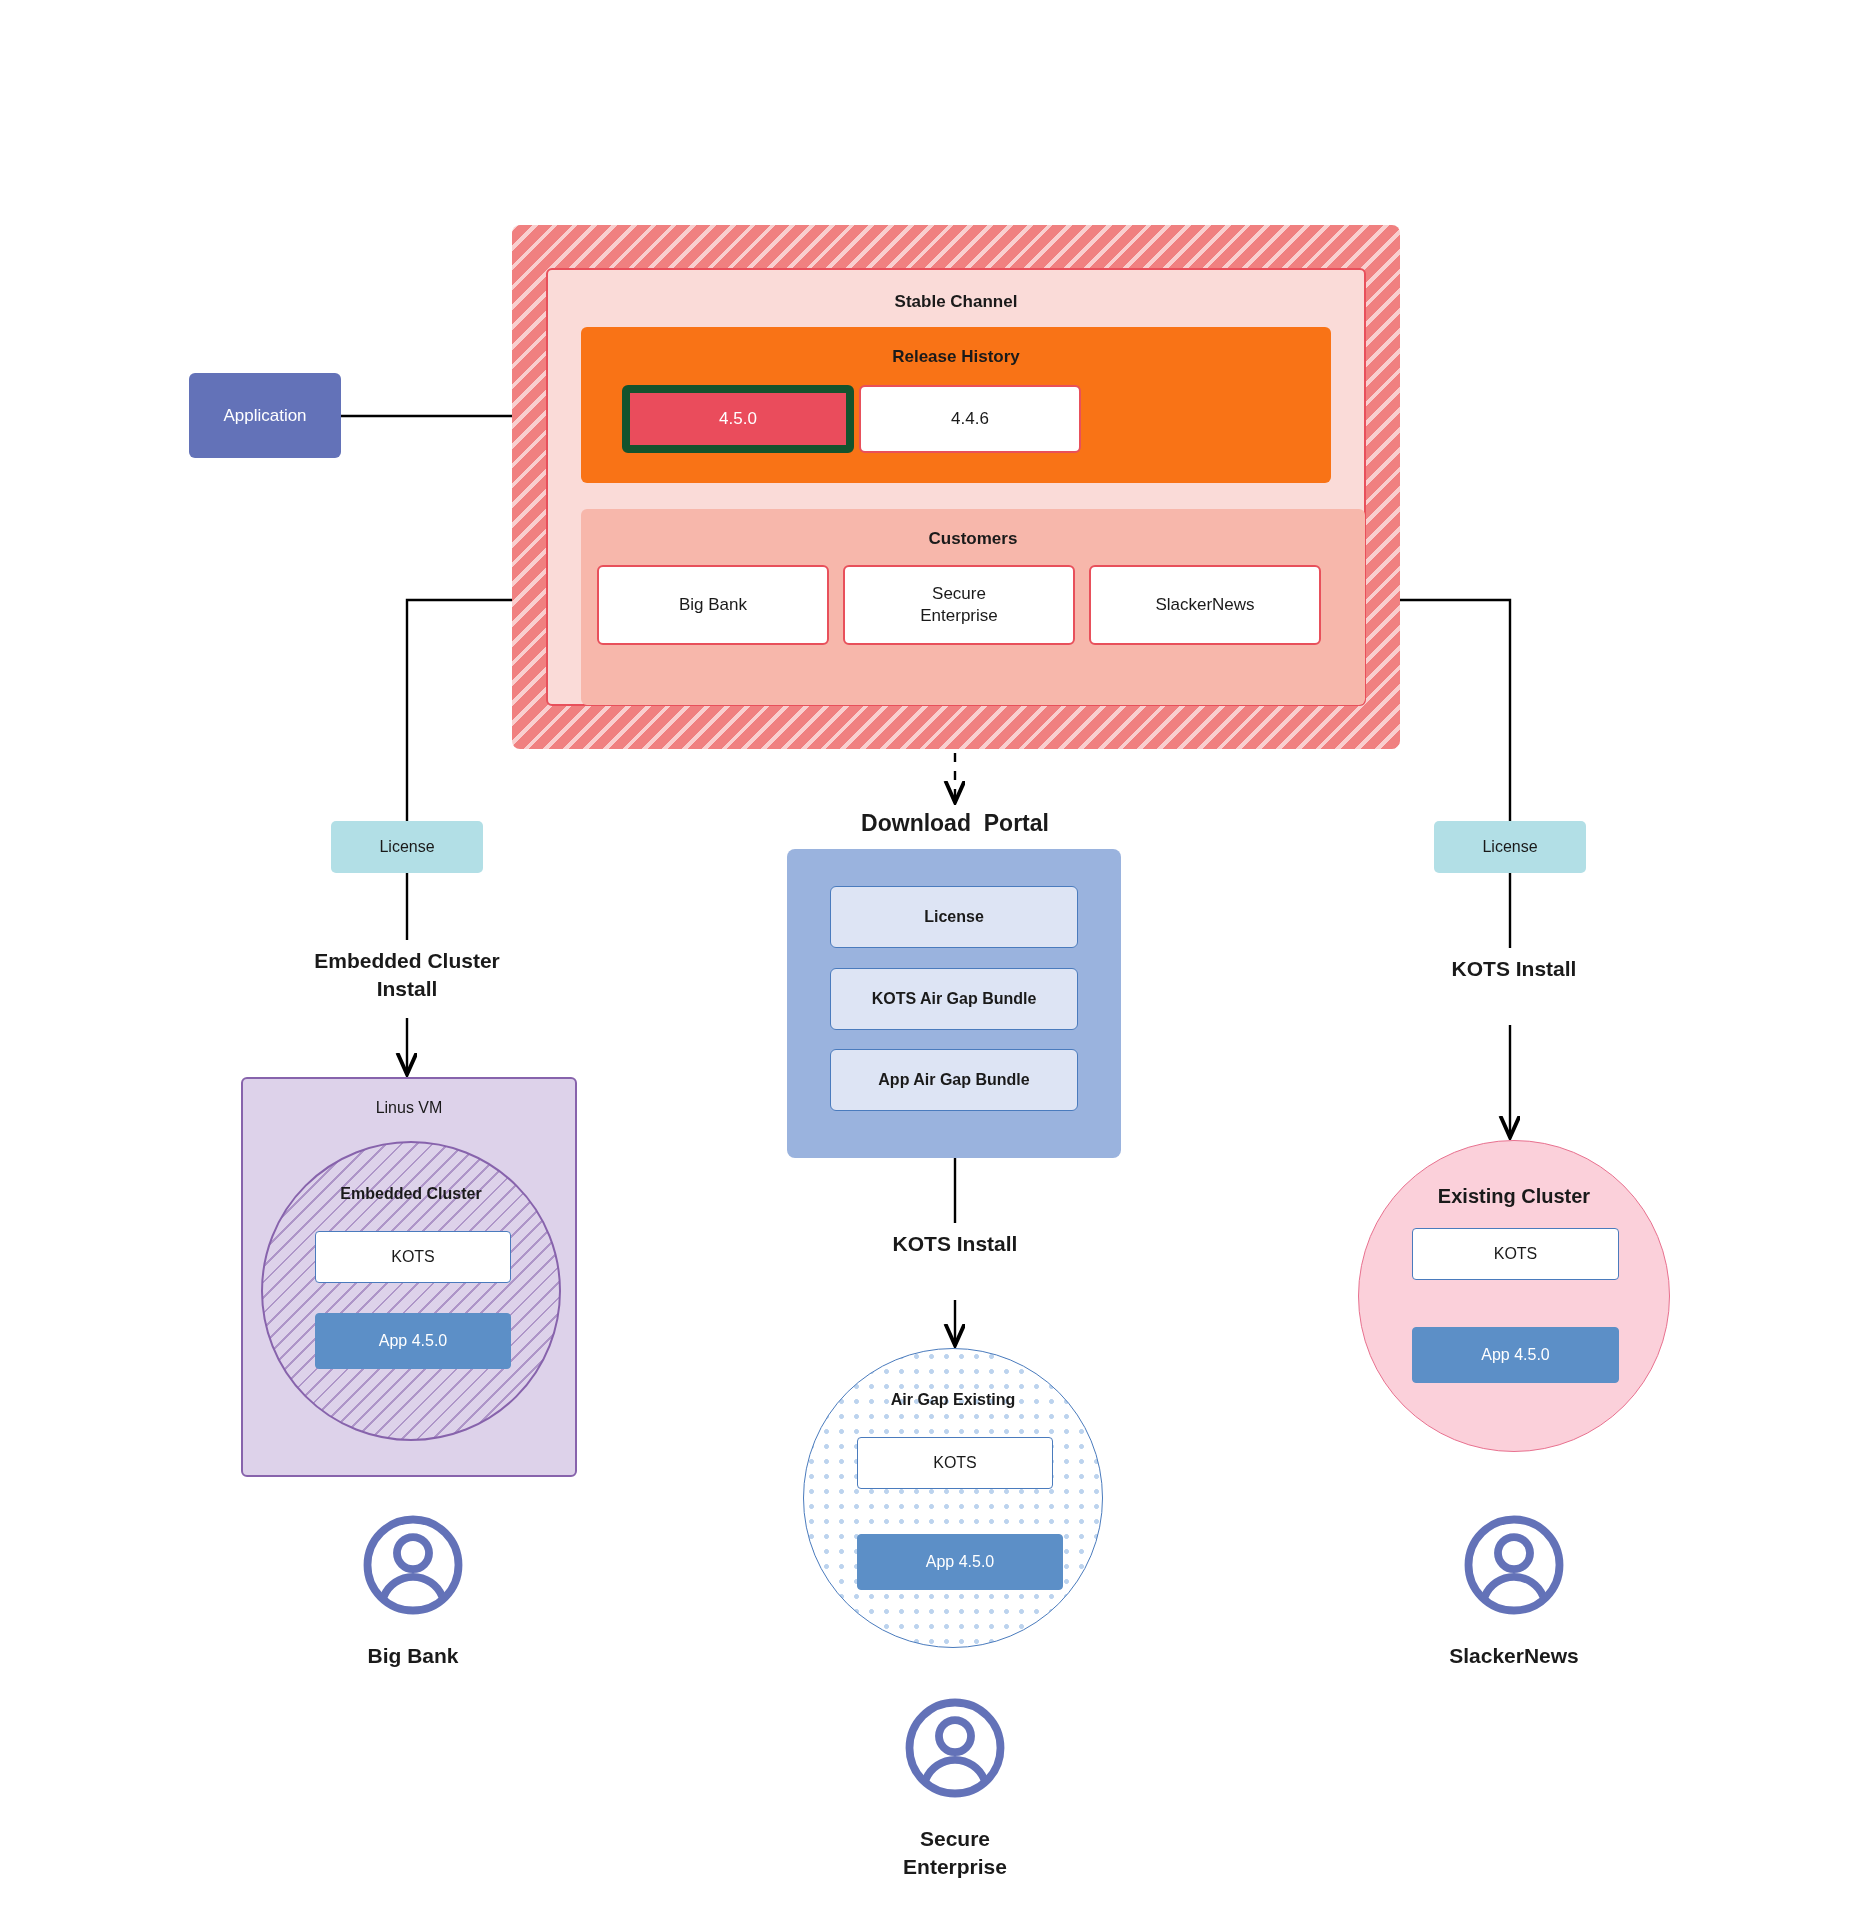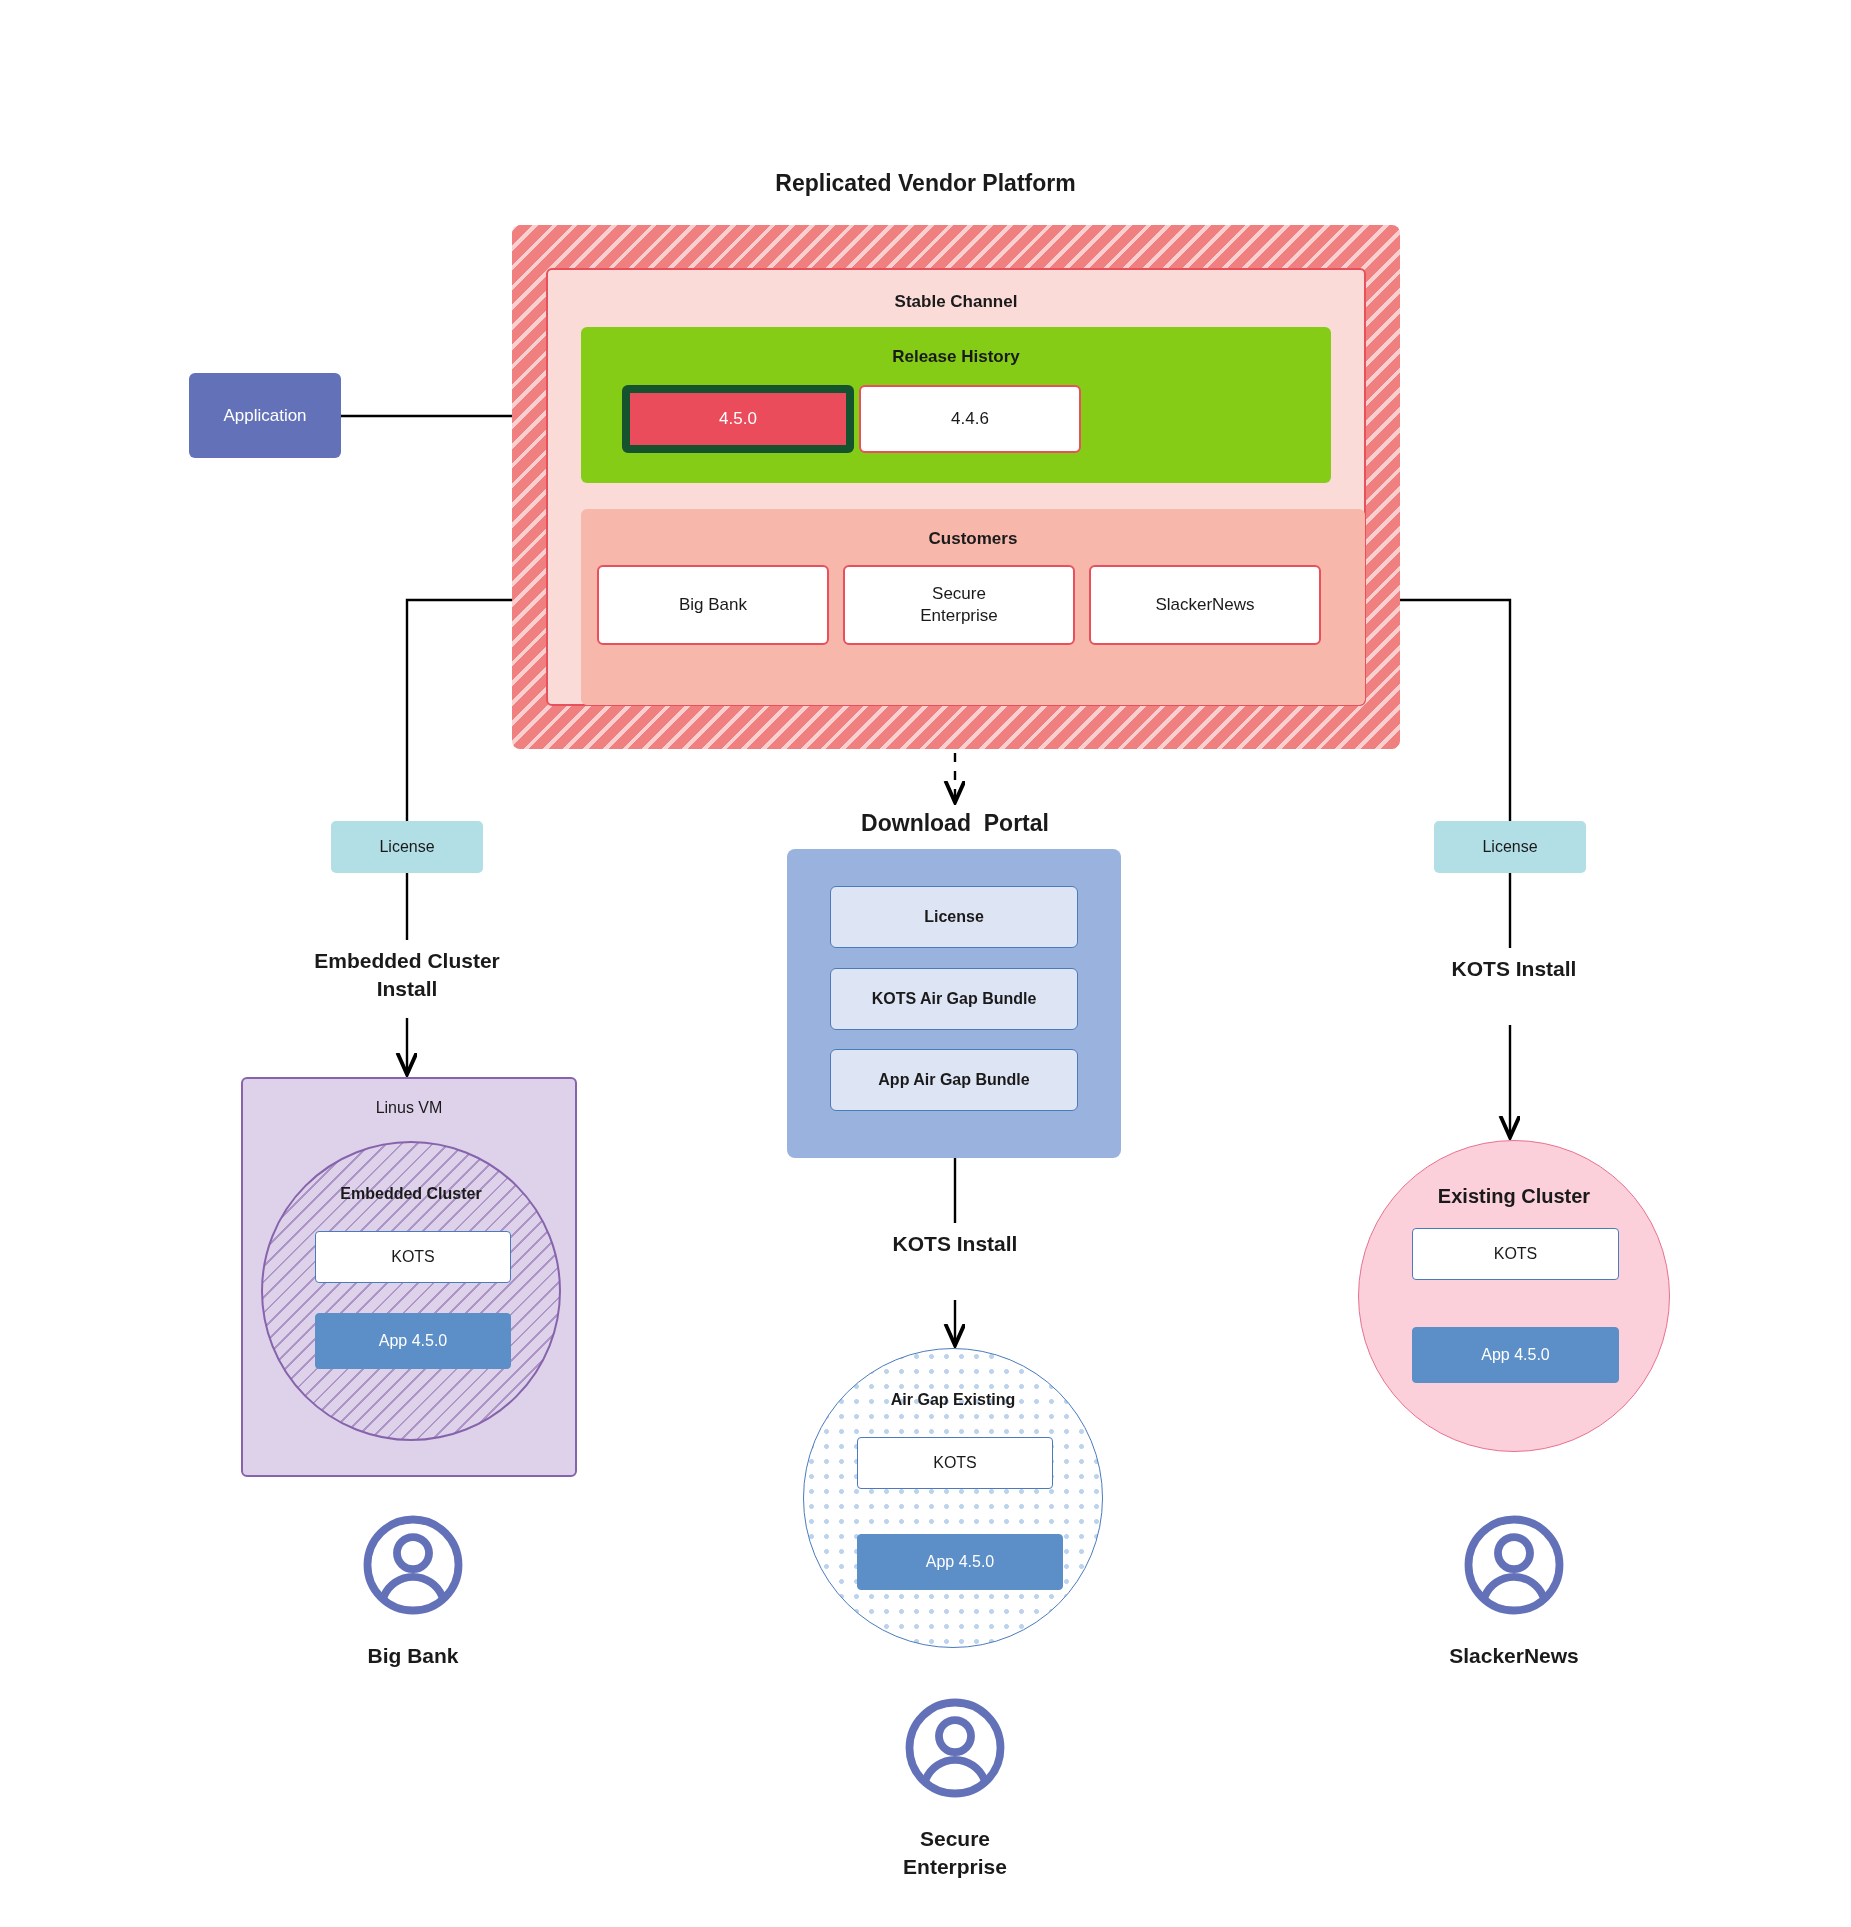--- a/index.html
+++ b/index.html
@@ -61,21 +61,21 @@
     color: #1a1a1a;
   }
   #stable-channel-title { top: 22px; }
 
   #release-history {
     left: 581px;
     top: 327px;
     width: 750px;
     height: 156px;
     border-radius: 6px;
-    background: #84cc16;
+    background: #f97316;
   }
   #release-history-title { top: 20px; }
 
   #customers-box {
     left: 581px;
     top: 509px;
     width: 750px;
     height: 196px;
     border-radius: 6px;
     background: #f7b7ab;
@@ -372,21 +372,20 @@
 
     <path d="M955,1300 L955,1343" fill="none" stroke="#000" stroke-width="2.4" marker-end="url(#arrow)"></path>
 
     <path d="M409,1262 L409,1312" fill="none" stroke="#000" stroke-width="2.4" stroke-dasharray="7 7" marker-end="url(#arrow-dash)"></path>
 
     <path d="M960,1520 L960,1570" fill="none" stroke="#000" stroke-width="2.4" stroke-dasharray="7 7" marker-end="url(#arrow-dash)"></path>
 
     <path d="M1512,1292 L1512,1340" fill="none" stroke="#000" stroke-width="2.4" stroke-dasharray="7 7" marker-end="url(#arrow-dash)"></path>
   </svg>
 
-  <div class="abs" id="platform-title">Replicated Vendor Platform</div>
 
   <div class="abs" id="vendor-platform"></div>
 
   <div class="abs" id="stable-channel">
     <div class="section-title" id="stable-channel-title">Stable Channel</div>
   </div>
 
   <div class="abs" id="release-history">
     <div class="section-title" id="release-history-title">Release History</div>
     <div class="release-chip current" id="rel-0">4.5.0</div>

